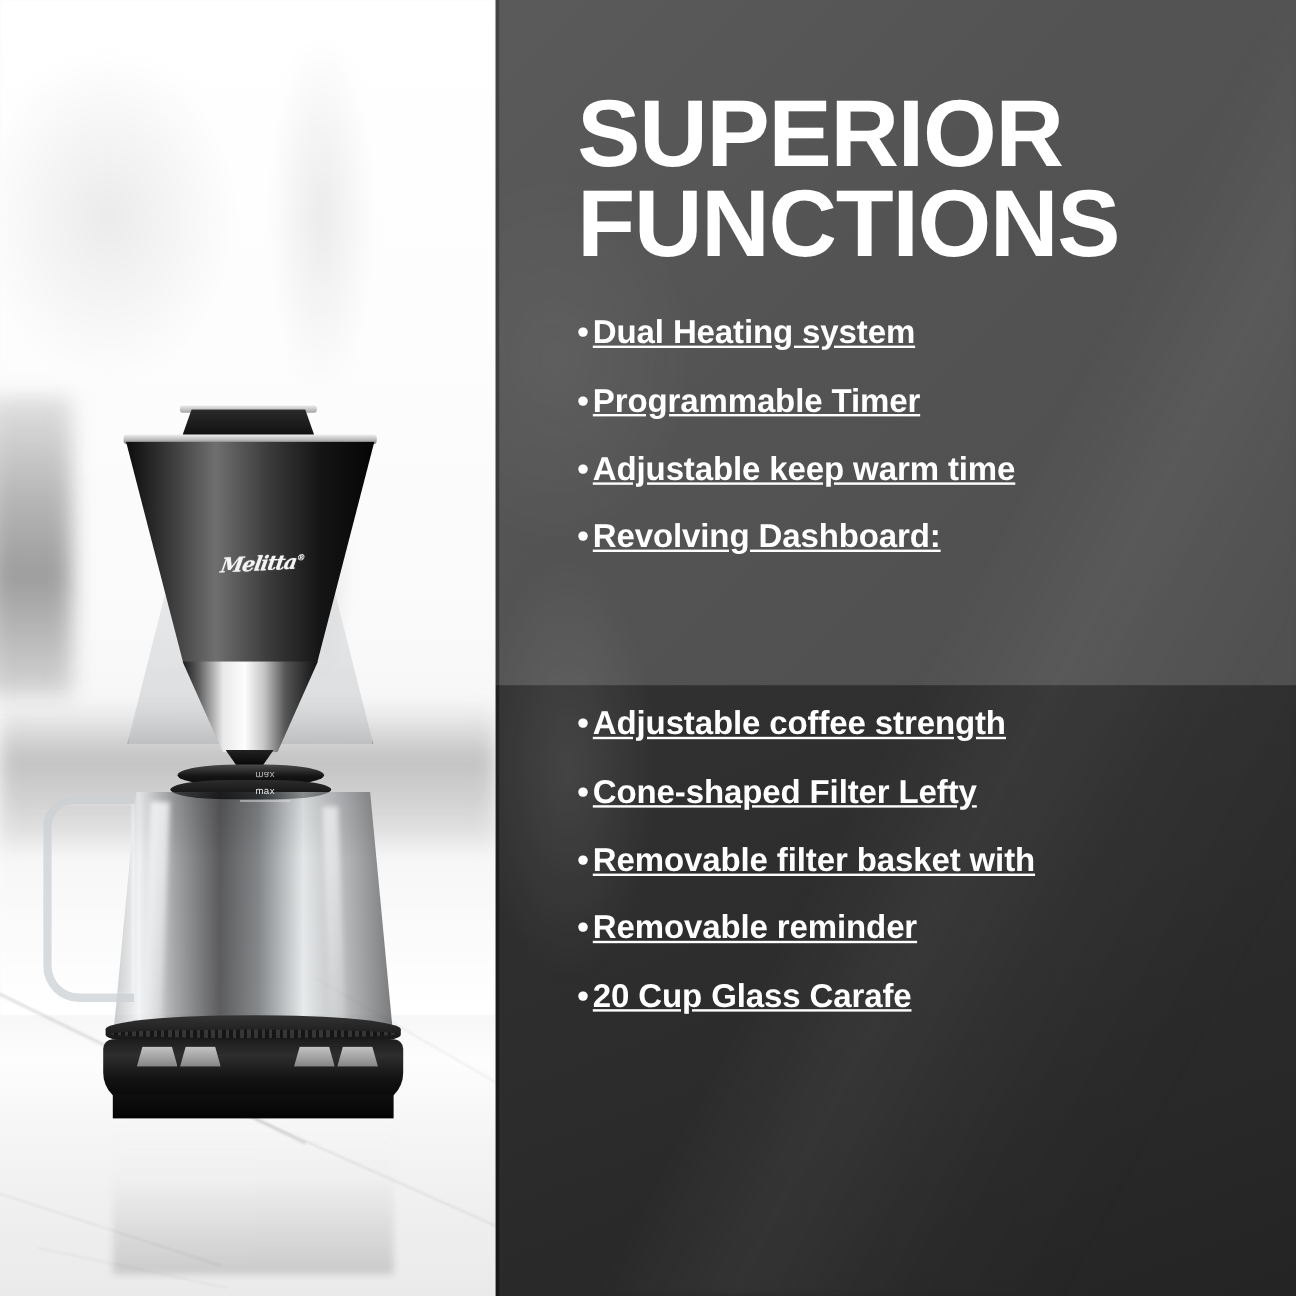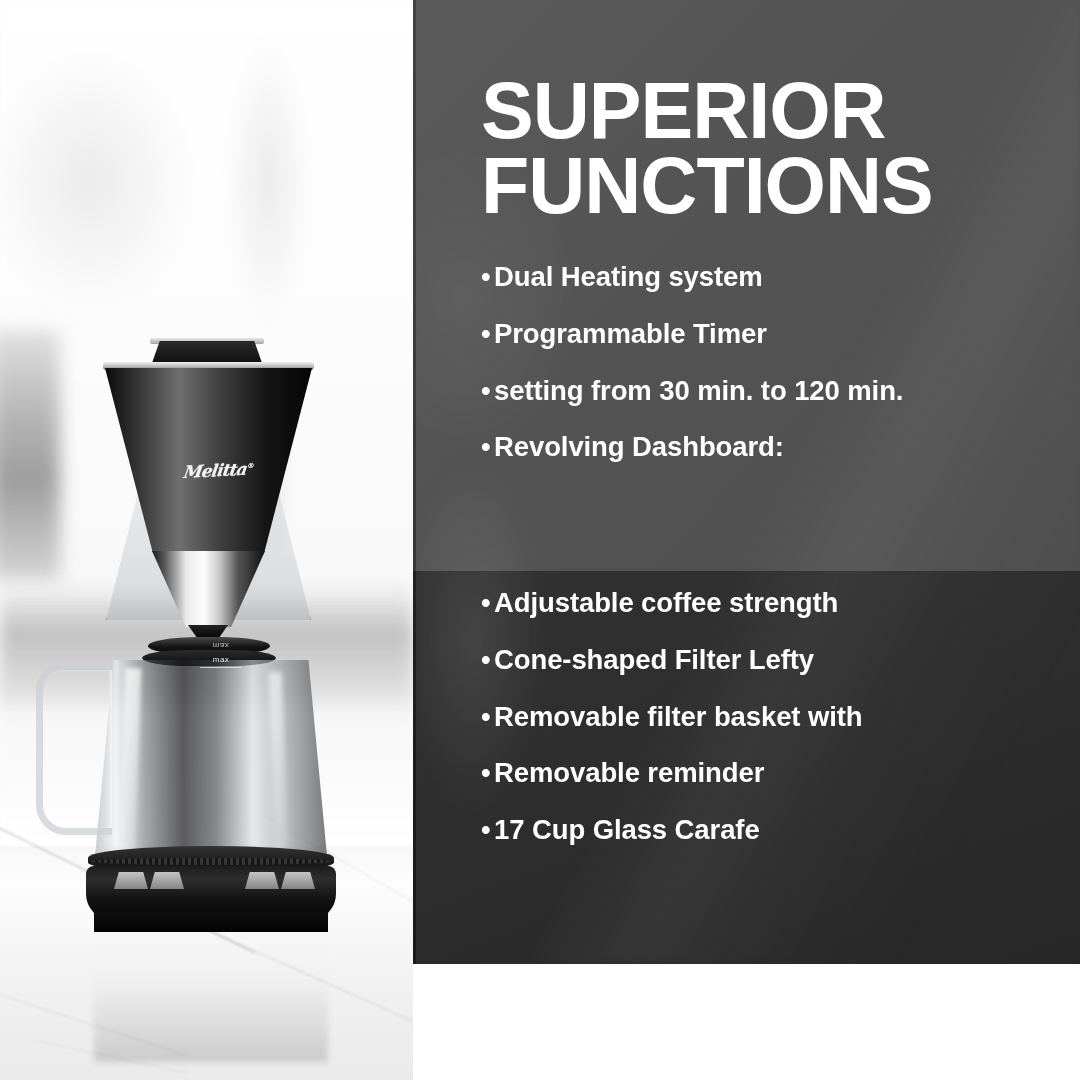--- a/index.html
+++ b/index.html
@@ -241,21 +241,21 @@
     width:234px; height:130px;
     background:linear-gradient(180deg, rgba(40,40,40,.30), rgba(200,200,200,.06) 62%, rgba(255,255,255,0));
     filter:blur(3px);
     transform:scaleY(-1);
     opacity:.55;
   }
 
   
   .right-panel {
     position:absolute; left:413px; top:0;
-    width:667px; height:964px;
+    width:667px; height:1080px;
     overflow:hidden;
     background:#545454;
   }
   .rp-upper {
     position:absolute; left:0; top:0; width:667px; height:571px;
     background:linear-gradient(135deg,#5a5a5a 0%, #535353 45%, #4e4e4e 100%);
   }
   .rp-lower {
     position:absolute; left:0; top:571px; width:667px; height:509px;
     background:linear-gradient(160deg,#313131 0%, #2c2c2c 50%, #242424 100%);
@@ -306,21 +306,21 @@
   .bullets-lower .bullet { margin-bottom:26px; }
   .bullet:last-child { margin-bottom:0; }
 
   .bullet .dot {
     flex:0 0 auto;
     width:13px;
     text-align:left;
     line-height:1.12;
   }
   .bullet .txt { flex:1 1 auto; }
-  .bullet .txt span { display:block; }
+  .bullet .txt span { display:block;text-decoration:underline; }
 </style>
 </head>
 <body>
 
 <div class="poster">
 
   <div class="left-panel">
     <div class="kitchen-bg"></div>
     <div class="bg-cabinet"></div>
     <div class="bg-counterline"></div>
@@ -391,21 +391,21 @@
           </li>
           <li class="bullet">
             <span class="dot">•</span>
             <span class="txt">
               <span>Programmable Timer</span>
             </span>
           </li>
           <li class="bullet">
             <span class="dot">•</span>
             <span class="txt">
-              <span>setting from 30 min. to 120 min.</span>
+              <span>Adjustable keep warm time</span>
             </span>
           </li>
           <li class="bullet">
             <span class="dot">•</span>
             <span class="txt">
               <span>Revolving Dashboard:</span>
             </span>
           </li>
         </ul>
       <ul class="bullets-lower">
@@ -429,21 +429,21 @@
           </li>
           <li class="bullet">
             <span class="dot">•</span>
             <span class="txt">
               <span>Removable reminder</span>
             </span>
           </li>
           <li class="bullet">
             <span class="dot">•</span>
             <span class="txt">
-              <span>17 Cup Glass Carafe</span>
+              <span>20 Cup Glass Carafe</span>
             </span>
           </li>
         </ul>
 
     </div>
 
   </div>
 
 </div>
 

